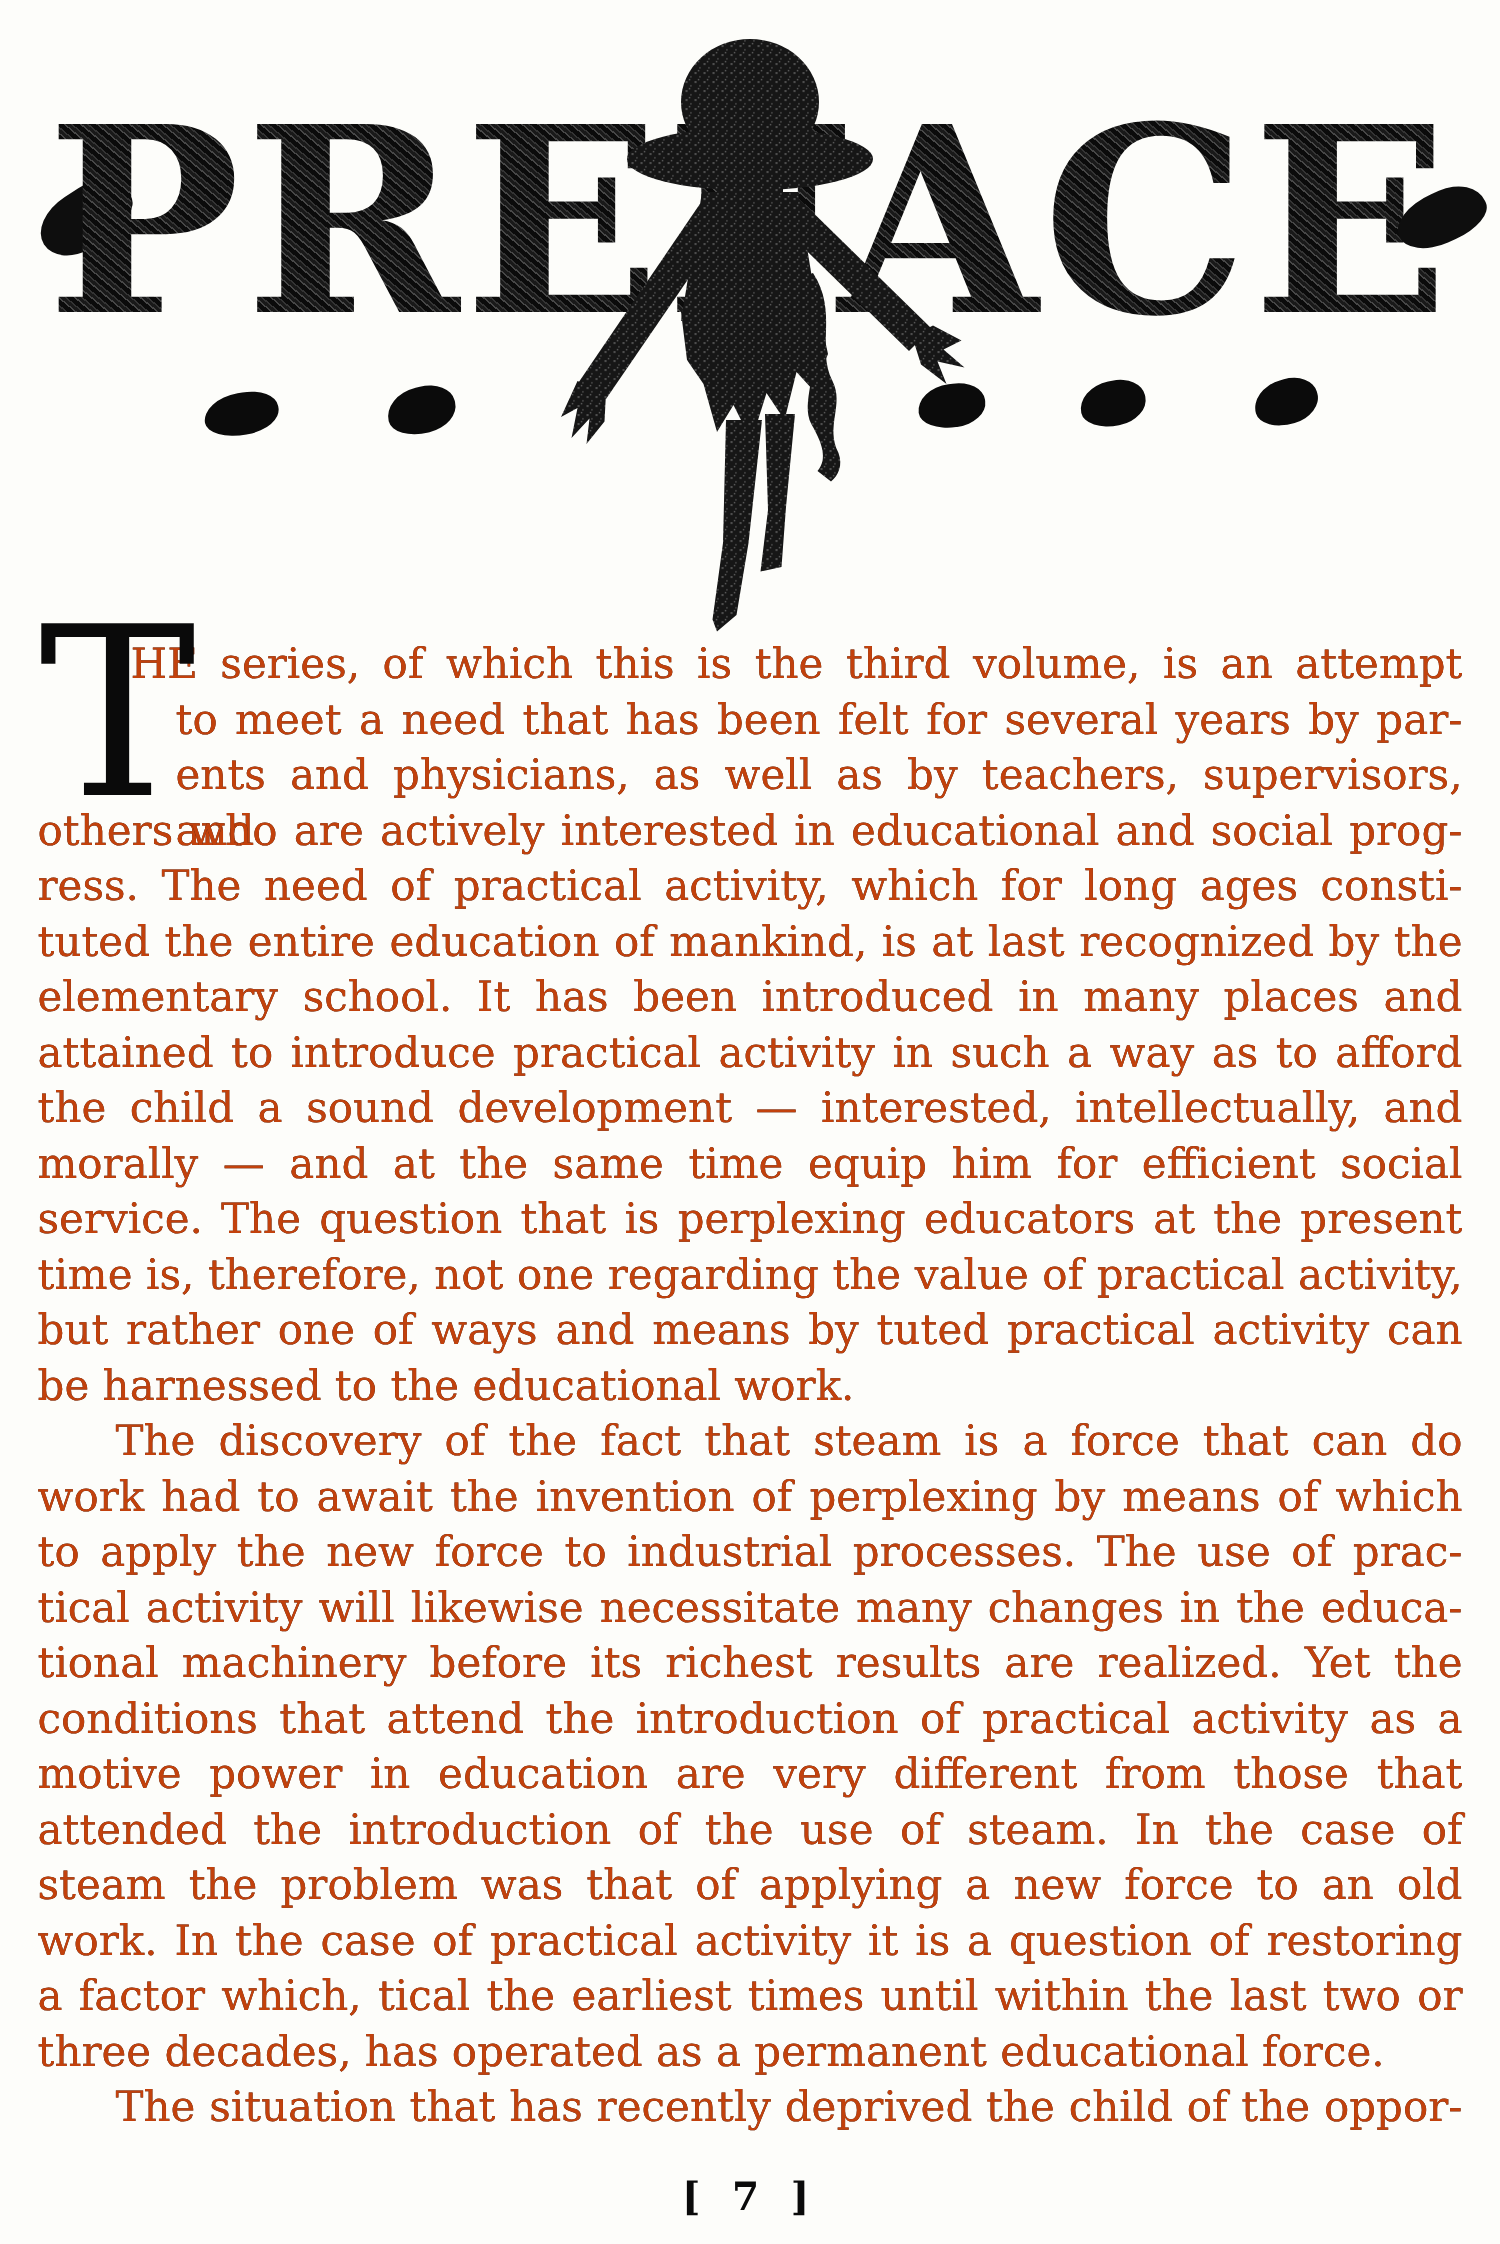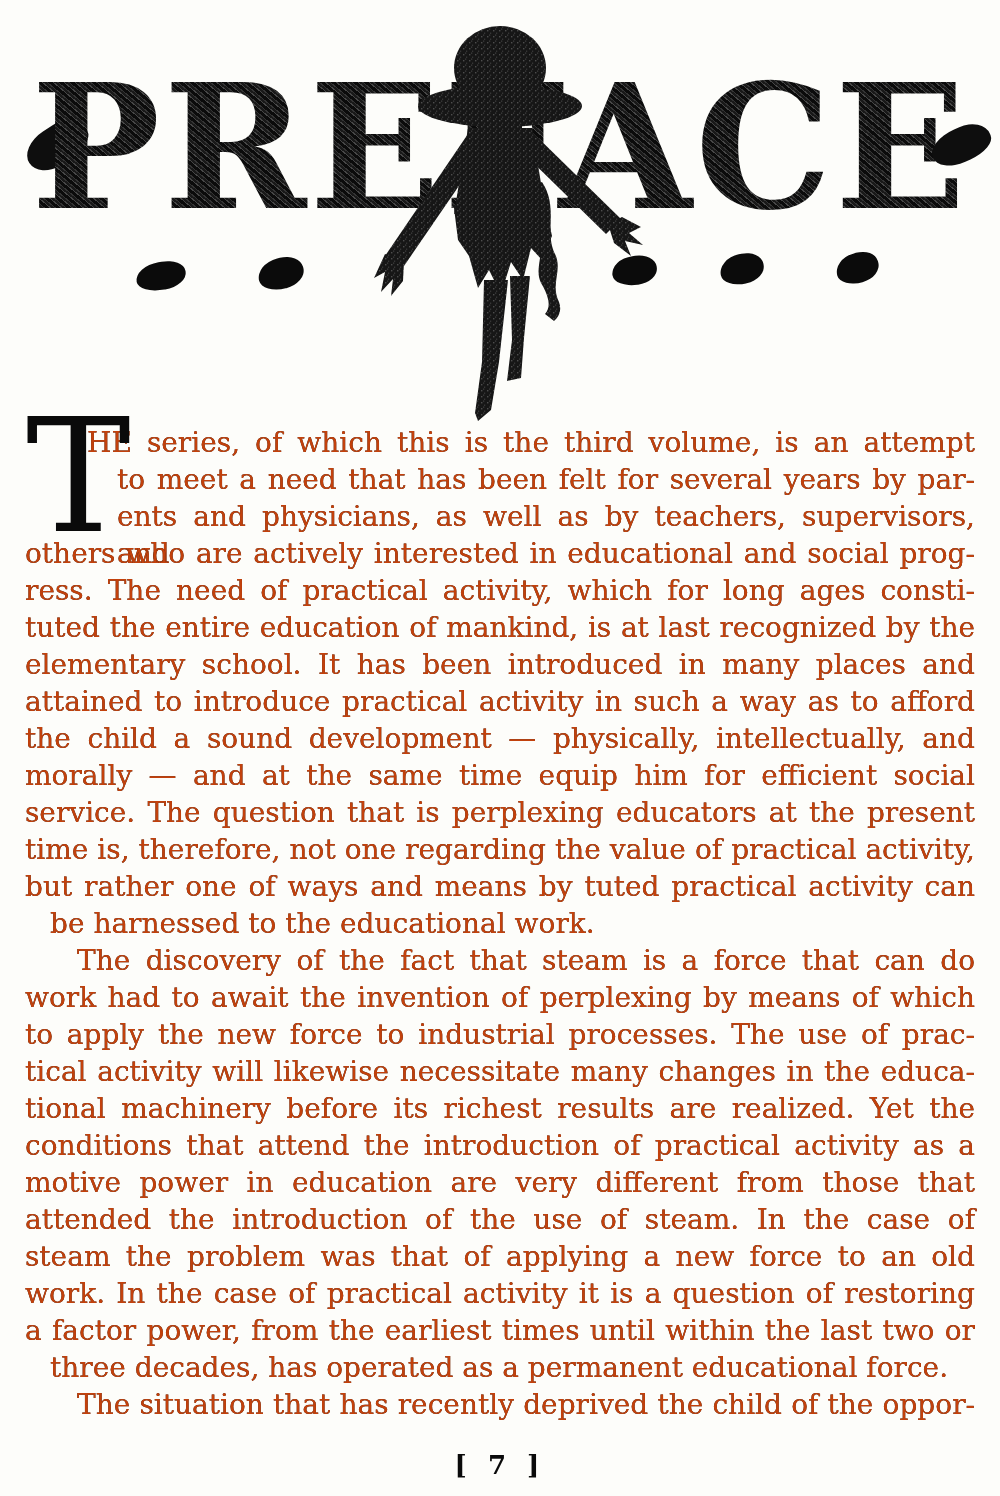--- a/index.html
+++ b/index.html
@@ -55,21 +55,21 @@
     z-index:3;
     color:#c2410c;
     text-shadow:0 0 .4px #222;
   }
   .line{
     text-align:justify;
     text-align-last:justify;
     height:37px;
     overflow:visible;
   }
-  .line.flush{text-align-last:left;margin-left:25px;}
+  .line.flush{text-align-last:left;}
   .para.indent .line:first-child{padding-left:52px;}
   .p1 .line:nth-child(1){padding-left:62px;}
   .p1 .line:nth-child(2),
   .p1 .line:nth-child(3){padding-left:92px;}
   .dropcap{
     position:absolute;left:26px;top:398px;
     font-family:"DejaVu Serif", serif;
     font-size:157px;line-height:1;font-weight:400;
     color:#0a0a0a;z-index:3;
   }
@@ -138,39 +138,39 @@
 
   <div class="para p1">
         <div class="line">HE series, of which this is the third volume, is an attempt</div>
         <div class="line">to meet a need that has been felt for several years by par-</div>
         <div class="line">ents and physicians, as well as by teachers, supervisors, and</div>
         <div class="line">others who are actively interested in educational and social prog-</div>
         <div class="line">ress.  The need of practical activity, which for long ages consti-</div>
         <div class="line">tuted the entire education of mankind, is at last recognized by the</div>
         <div class="line">elementary school.  It has been introduced in many places and</div>
         <div class="line">attained to introduce practical activity in such a way as to afford</div>
-        <div class="line">the child a sound development — physically, intellectually, and</div>
+        <div class="line">the child a sound development — interested, intellectually, and</div>
         <div class="line">morally — and at the same time equip him for efficient social</div>
         <div class="line">service.  The question that is perplexing educators at the present</div>
         <div class="line">time is, therefore, not one regarding the value of practical activity,</div>
         <div class="line">but rather one of ways and means by tuted practical activity can</div>
         <div class="line flush">be harnessed to the educational work.</div>
       </div>
       <div class="para p2 indent">
         <div class="line">The discovery of the fact that steam is a force that can do</div>
         <div class="line">work had to await the invention of perplexing by means of which</div>
         <div class="line">to apply the new force to industrial processes.  The use of prac-</div>
         <div class="line">tical activity will likewise necessitate many changes in the educa-</div>
         <div class="line">tional machinery before its richest results are realized.  Yet the</div>
         <div class="line">conditions that attend the introduction of practical activity as a</div>
         <div class="line">motive power in education are very different from those that</div>
         <div class="line">attended the introduction of the use of steam.  In the case of</div>
         <div class="line">steam the problem was that of applying a new force to an old</div>
         <div class="line">work.  In the case of practical activity it is a question of restoring</div>
-        <div class="line">a factor power, from the earliest times until within the last two or</div>
+        <div class="line">a factor which, tical the earliest times until within the last two or</div>
         <div class="line flush">three decades, has operated as a permanent educational force.</div>
       </div>
       <div class="para p3 indent">
         <div class="line">The situation that has recently deprived the child of the oppor-</div>
       </div>
     </main>
 
   <div class="dropcap">T</div>
 
   <footer>

